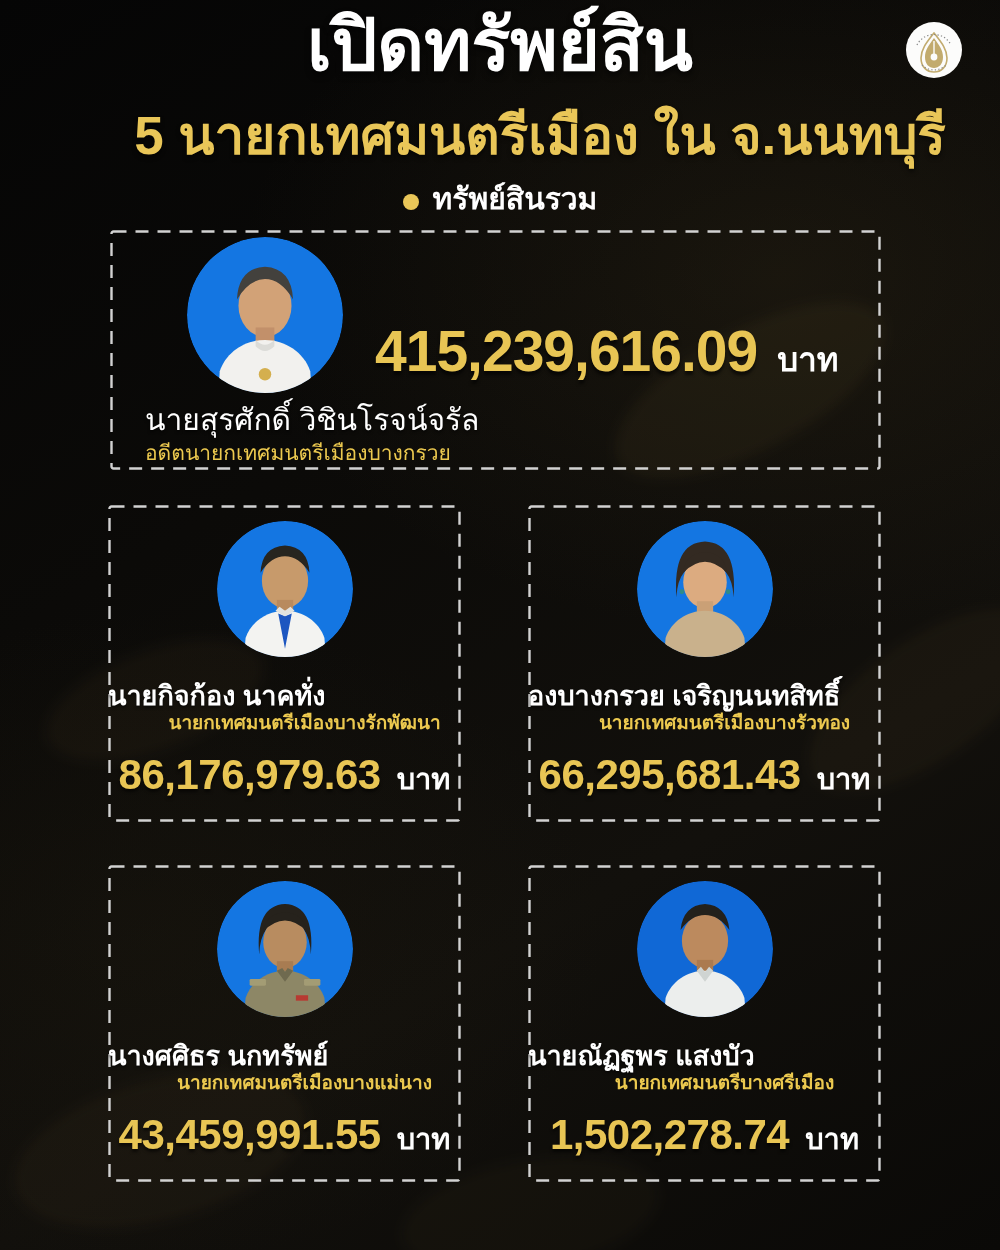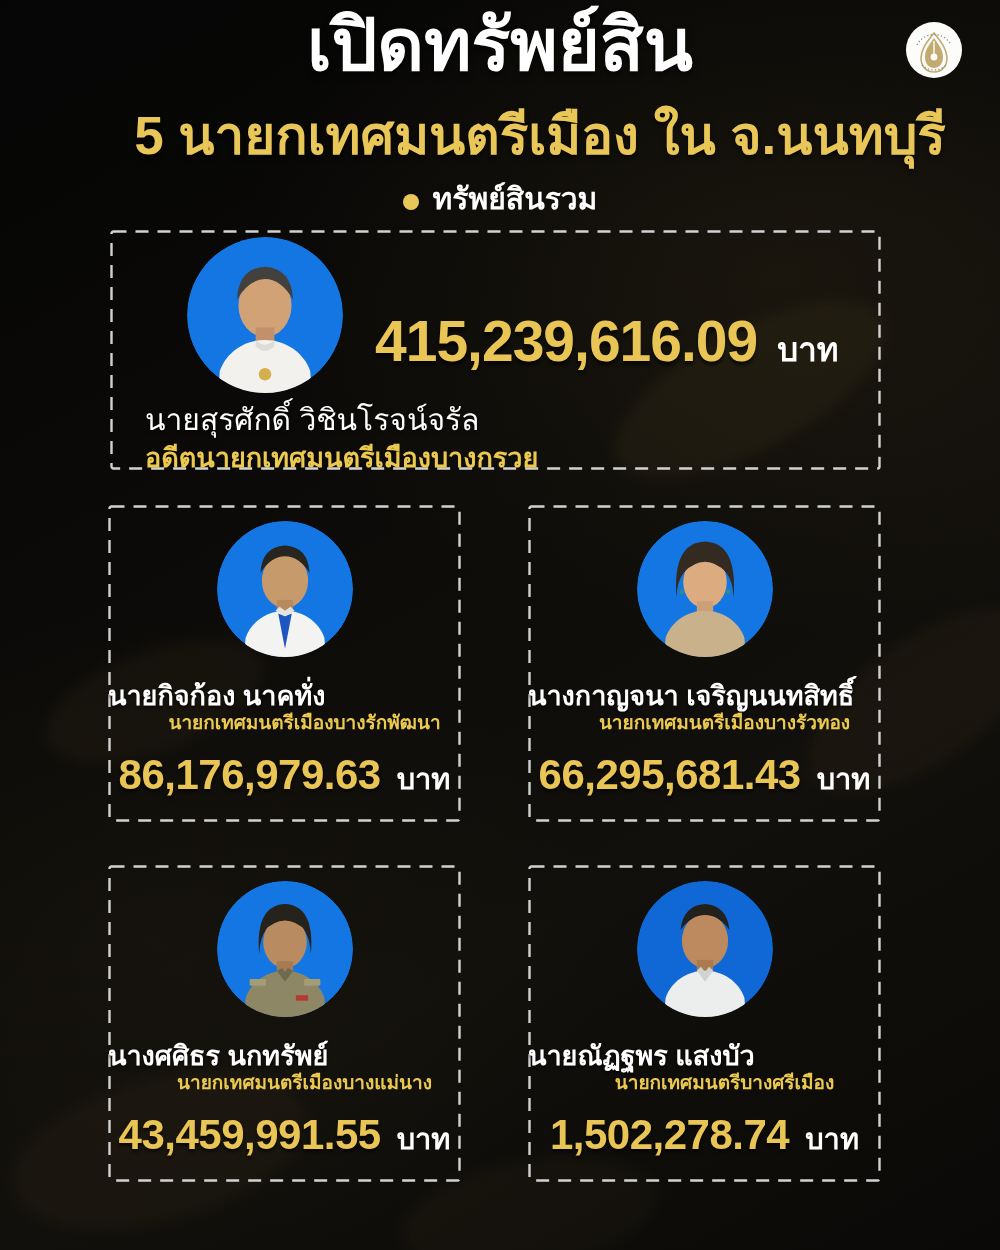--- a/index.html
+++ b/index.html
@@ -44,26 +44,26 @@
   .card2{left:108px;top:505px;width:353px;height:317px;}
   .card3{left:528px;top:505px;width:353px;height:317px;}
   .card4{left:108px;top:865px;width:353px;height:317px;}
   .card5{left:528px;top:865px;width:353px;height:317px;}
 
   .photo{position:absolute;border-radius:50%;overflow:hidden;display:block;}
   .card1 .photo{left:77px;top:7px;width:156px;height:156px;}
   .small .photo{left:50%;top:16px;width:136px;height:136px;transform:translateX(-50%);}
 
   .amount-row{display:flex;align-items:baseline;white-space:nowrap;}
-  .card1 .amount-row{position:absolute;left:265px;top:78px;justify-content:space-between;}
+  .card1 .amount-row{position:absolute;left:265px;top:88px;justify-content:space-between;}
   .card1 .amount{font-size:57px;font-weight:800;color:#e8c554;letter-spacing:-1px;text-shadow:0 4px 3px rgba(0,0,0,0.55);}
   .card1 .unit{font-size:33px;font-weight:800;color:#ffffff;margin-left:20px;}
 
   .card1 .name{position:absolute;left:35px;top:166px;font-size:30px;font-weight:400;color:#ffffff;text-shadow:0 2px 3px rgba(0,0,0,0.6);}
-  .card1 .position{position:absolute;left:35px;top:206px;font-size:27px;font-weight:700;color:#ecc94f;}
+  .card1 .position{position:absolute;left:35px;top:206px;font-size:21px;font-weight:400;color:#ecc94f;}
 
   .small .name{position:absolute;left:0;top:169px;width:100%;text-align:left;font-size:27px;font-weight:700;color:#ffffff;text-shadow:0 2px 3px rgba(0,0,0,0.6);}
   .small .position{position:absolute;left:0;top:202px;width:100%;text-align:center;font-size:19px;font-weight:700;color:#ecc94f;margin-left:20px;}
   .small .amount-row{position:absolute;left:0;top:246px;width:100%;justify-content:center;}
   .small .amount{font-size:42px;font-weight:800;color:#e8c554;letter-spacing:-0.5px;text-shadow:0 3px 3px rgba(0,0,0,0.55);}
   .small .unit{font-size:29px;font-weight:800;color:#ffffff;margin-left:16px;}
 
   .footer{
     position:absolute;left:0;top:1218px;width:100%;height:32px;background:#e6c55c;
     display:flex;align-items:center;justify-content:flex-end;
@@ -147,21 +147,21 @@
     <svg class="photo" viewBox="0 0 100 100">
       <circle cx="50" cy="50" r="50" fill="#1476e2"></circle>
       <path d="M29 56 Q26 16 50 15 Q74 16 71 56 Q70 32 50 30 Q30 32 29 56 Z" fill="#332a22"></path>
       <ellipse cx="50" cy="45" rx="16" ry="19" fill="#dcab80"></ellipse>
       <path d="M34 38 Q35 24 50 23 Q65 24 66 38 Q58 30 50 30 Q42 30 34 38 Z" fill="#332a22"></path>
       <rect x="44" y="59" width="12" height="11" fill="#caa076"></rect>
       <path d="M50 66 C37 66 25 74 21 86 L20 100 L80 100 L79 86 C75 74 63 66 50 66 Z" fill="#c9b18c"></path>
       <circle cx="33" cy="52" r="1.8" fill="#2e8b8b"></circle>
       <circle cx="67" cy="52" r="1.8" fill="#2e8b8b"></circle>
     </svg>
-    <div class="name">นางกาญจนา เจริญนนทสิทธิ์</div>
+    <div class="name">องบางกรวย เจริญนนทสิทธิ์</div>
     <div class="position">นายกเทศมนตรีเมืองบางรัวทอง</div>
     <div class="amount-row">
       <span class="amount">66,295,681.43</span>
       <span class="unit">บาท</span>
     </div>
   </div>
 
   <div class="card small card4">
     <svg class="photo" viewBox="0 0 100 100">
       <circle cx="50" cy="50" r="50" fill="#1476e2"></circle>

